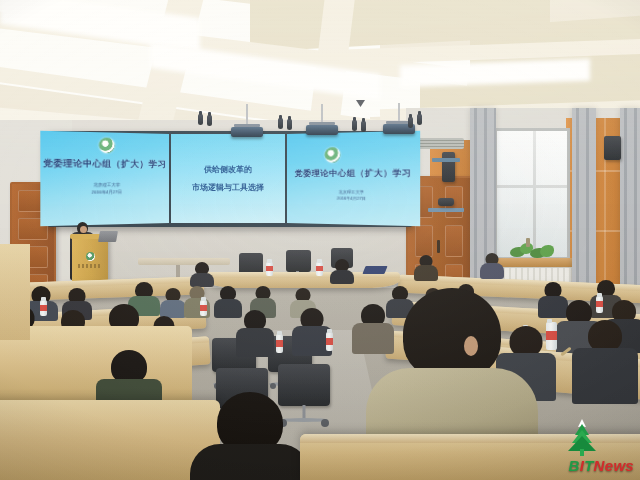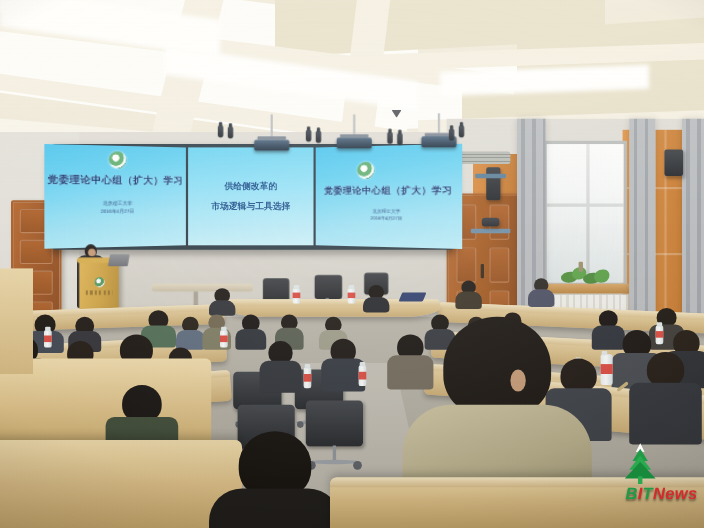--- a/index.html
+++ b/index.html
@@ -230,21 +230,21 @@
 
   
   #grade{left:0;top:0;width:640px;height:480px;pointer-events:none;
      background:
        radial-gradient(ellipse 120% 95% at 50% 42%,rgba(255,255,255,.10) 0%,rgba(0,0,0,0) 55%,rgba(0,0,0,.26) 100%);
      mix-blend-mode:normal;}
   #warm{left:0;top:0;width:640px;height:480px;pointer-events:none;
      background:linear-gradient(180deg,rgba(255,250,235,.22),rgba(255,243,215,.05) 35%,rgba(60,45,20,.10));}
 
   
-  #watermark{right:4px;bottom:20px;width:92px;height:58px;}
+  #watermark{right:4px;bottom:4px;width:92px;height:58px;}
   #wm-tree{position:absolute;right:34px;bottom:18px;width:40px;height:40px;}
   #wm-text{position:absolute;right:2px;bottom:2px;
      font-style:italic;font-weight:bold;font-size:15px;letter-spacing:.3px;
      text-shadow:0 1px 2px rgba(0,0,0,.45);white-space:nowrap;}
   #wm-text .g{color:#1f9b46;}
   #wm-text .r{color:#d32b2b;}
 </style>
 </head>
 <body>
 

